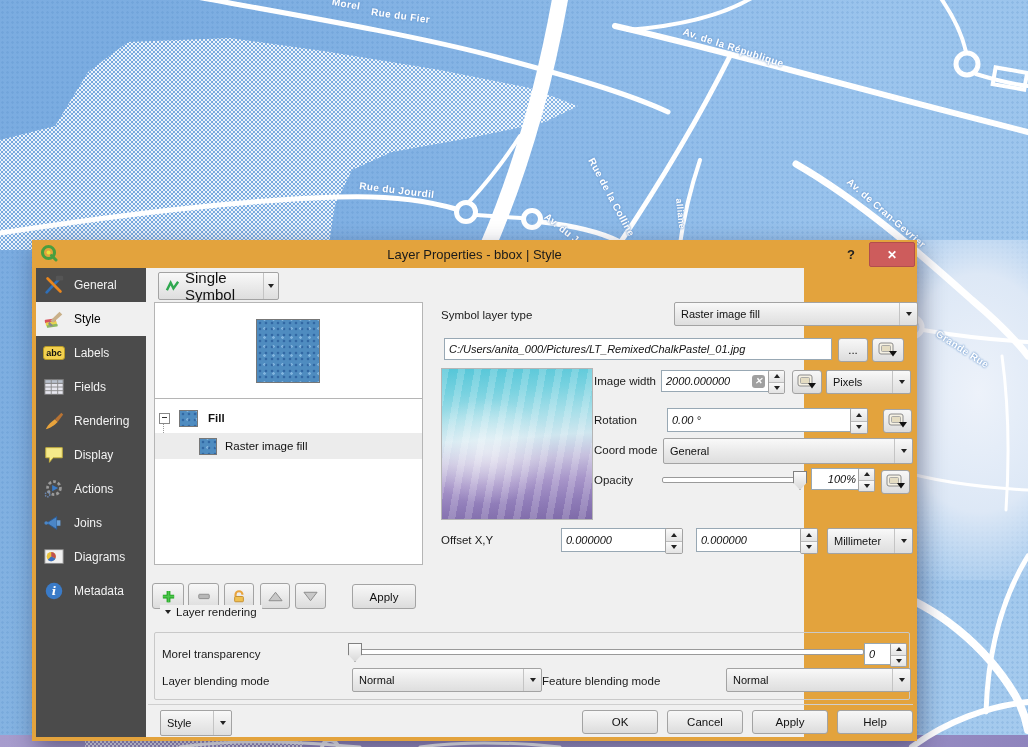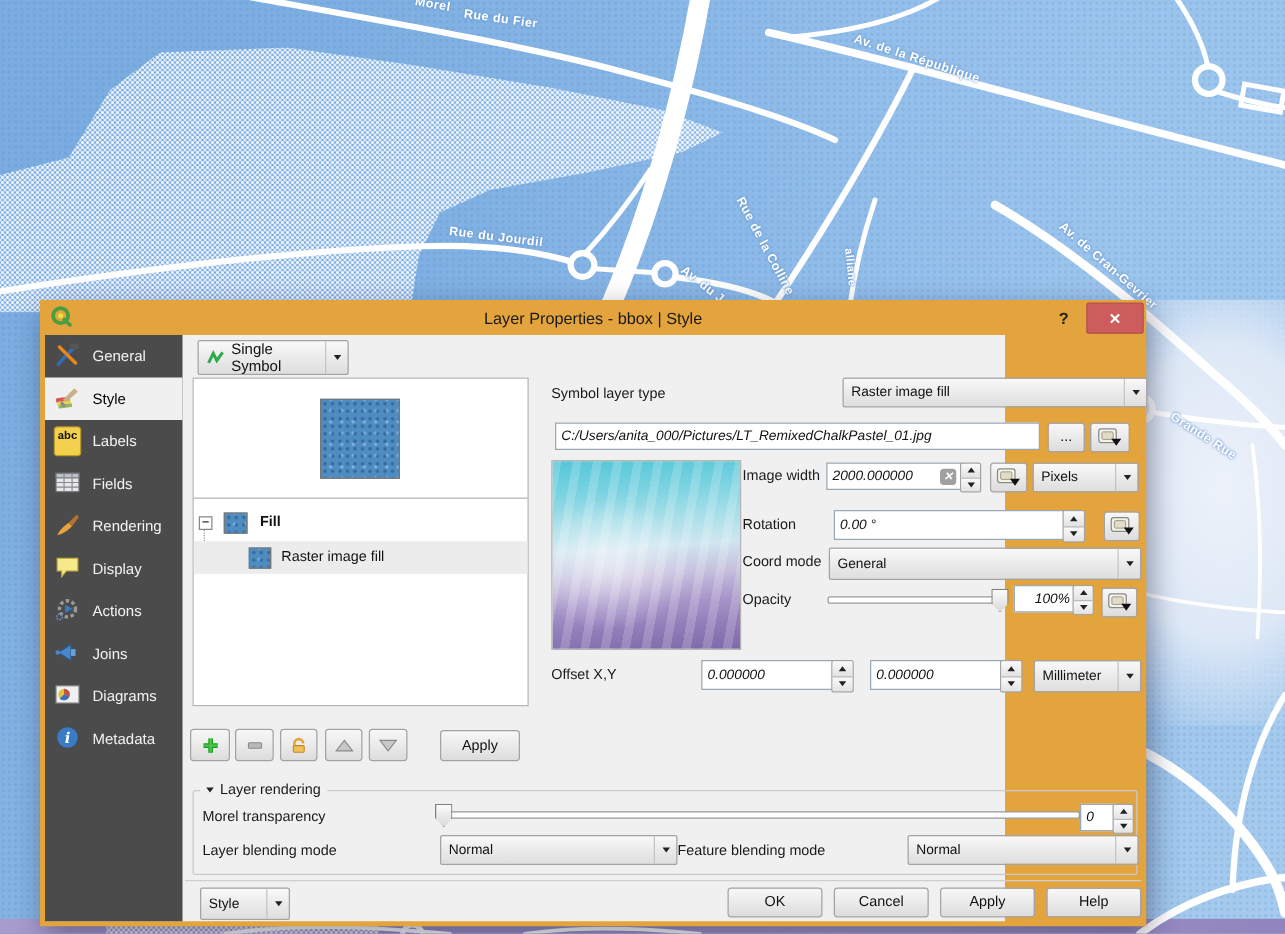--- a/index.html
+++ b/index.html
@@ -43,21 +43,21 @@
   .help-btn{position:absolute;right:56px;top:3px;width:20px;height:22px;display:flex;align-items:center;
     justify-content:center;font-size:13px;font-weight:bold;color:#222;cursor:default;}
   .close-btn{position:absolute;right:2px;top:2px;width:44px;height:23px;background:#cd5c5c;
     border:1px solid #b24d4d;border-radius:2px;display:flex;align-items:center;justify-content:center;
     color:#fff;font-size:12px;font-weight:bold;}
   .dlg-body{position:absolute;left:4px;top:28px;width:768px;height:469px;background:#f0f0f0;}
 
   
   .sidebar{position:absolute;left:0;top:0;width:110px;height:469px;background:#4b4b4b;}
   .side-item{position:relative;height:34px;display:flex;align-items:center;color:#f2f2f2;font-size:12px;}
-  .side-item .ic{width:24px;height:24px;margin:0 8px 0 6px;display:flex;justify-content:center;}
+  .side-item .ic{width:24px;height:24px;margin:0 8px 0 6px;display:flex;align-items:center;justify-content:center;}
   .side-item.selected{background:#f0f0f0;color:#000;}
   .abc-chip{background:#f3d04e;border:1px solid #b89b28;border-radius:3px;color:#111;
     font-size:9px;font-weight:bold;padding:1px 2px;}
 
   
   .lbl{position:absolute;font-size:11.5px;color:#1a1a1a;height:22px;display:flex;align-items:center;}
   .input{position:absolute;background:#fff;border:1px solid #98a8b4;font-size:11px;color:#111;
     display:flex;align-items:center;padding:0 4px;overflow:hidden;white-space:nowrap;font-style:italic;}
   .btn{position:absolute;background:linear-gradient(#f7f7f7,#ececec 45%,#dcdcdc);
     border:1px solid #a3a3a3;border-radius:3px;font-size:11.5px;color:#111;
@@ -264,21 +264,21 @@
           <span>Metadata</span>
         </div>
       </div>
 
       <div class="dd" style="left:122px;top:4px;width:113px;height:26px">
         <span style="margin-right:5px;display:flex">
           <svg width="15" height="15" viewBox="0 0 16 16">
             <path d="M2 12 L6 4 L9 10 L14 3" stroke="#2fa84f" stroke-width="2.6" fill="none"></path>
           </svg>
           </span>
-        <span style="font-size:12px">Single Symbol</span>
+        <span style="font-size:15px">Single Symbol</span>
         <span class="arrow-box">
             <span class="tri-down"></span>
           </span>
       </div>
 
       <div class="panel" style="left:118px;top:34px;width:267px;height:96px">
         <div class="raster-swatch" style="position:absolute;left:101px;top:16px;width:62px;height:62px"></div>
       </div>
 
       <div class="panel" style="left:118px;top:130px;width:267px;height:165px">
@@ -443,21 +443,21 @@
           </div>
       </div>
       <div class="dd" style="left:791px;top:260px;width:78px;height:24px">
         <span>Millimeter</span>
         <span class="arrow-box">
             <span class="tri-down"></span>
           </span>
       </div>
 
       <div class="group-box" style="left:118px;top:364px;width:754px;height:66px"></div>
-      <div class="group-title" style="left:124px;top:357px;height:14px">
+      <div class="group-title" style="left:124px;top:337px;height:14px">
         <span class="tri-down"></span>
         <span>Layer rendering</span>
       </div>
       <div class="lbl" style="left:126px;top:375px">Morel transparency</div>
       <div class="slider-track" style="left:316px;top:381px;width:510px"></div>
       <div class="slider-handle" style="left:312px;top:375px"></div>
       <div class="input" style="left:828px;top:375px;width:20px;height:20px">0</div>
       <div class="spinner" style="left:854px;top:375px;width:15px;height:22px">
         <div>
             <span class="tri-up"></span>

